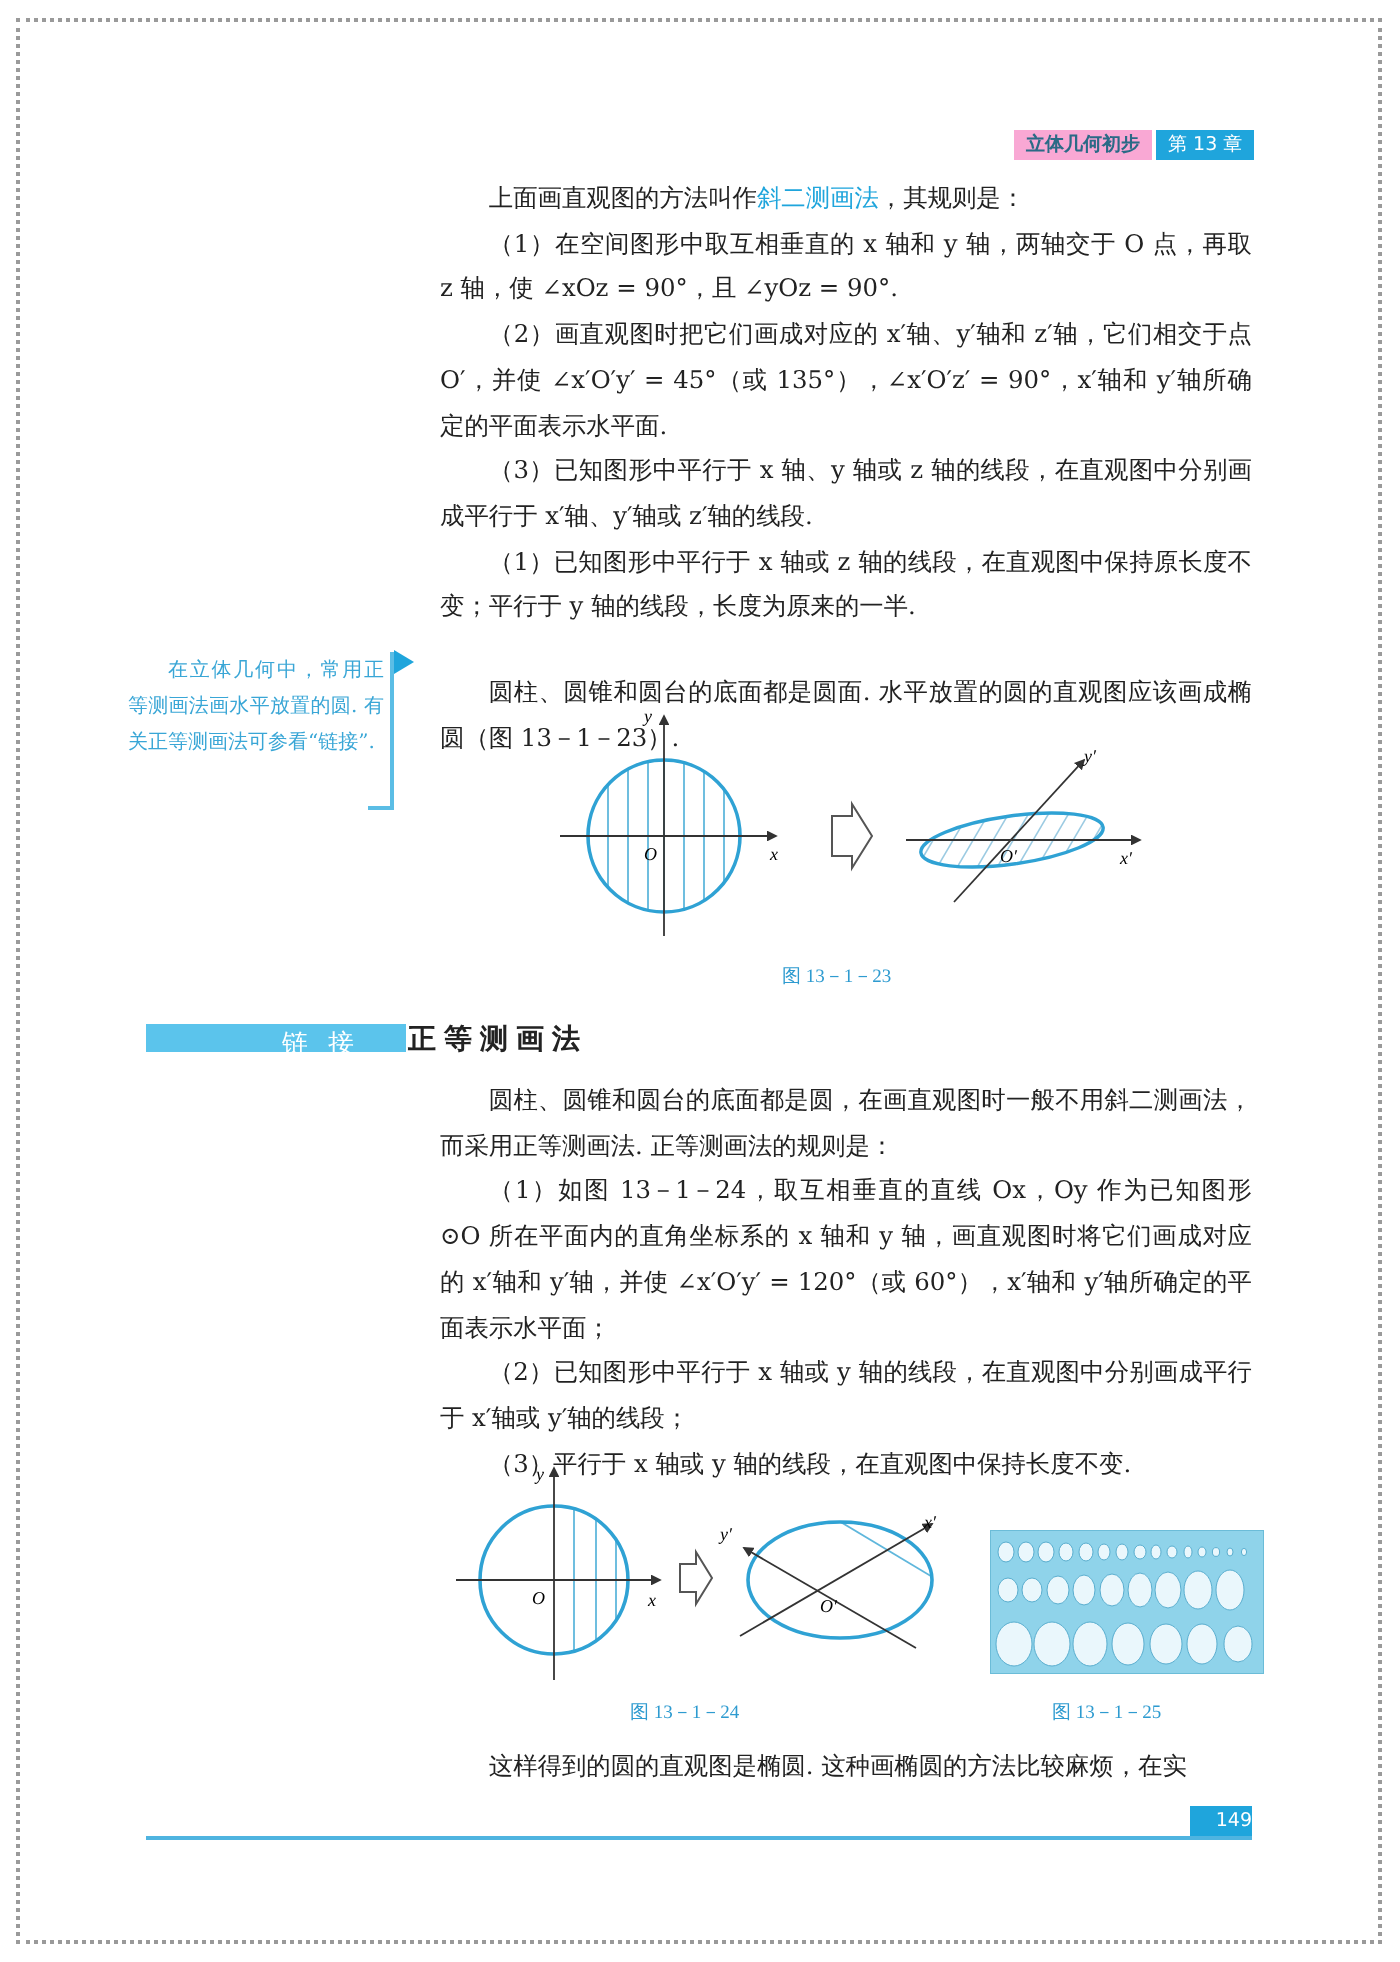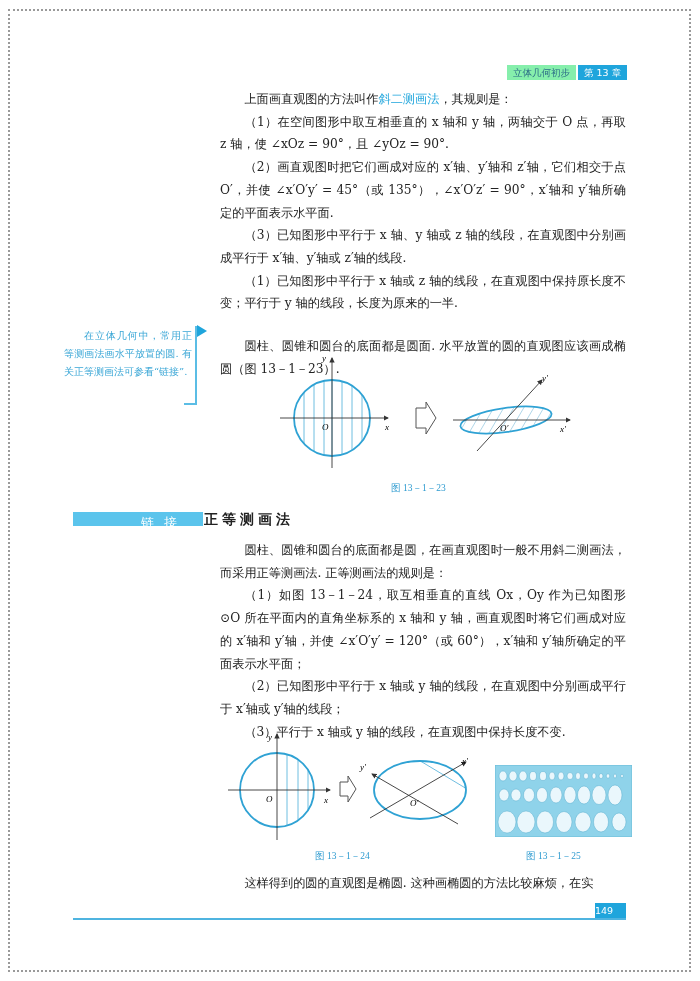--- a/index.html
+++ b/index.html
@@ -8,21 +8,21 @@
       font-family: "DejaVu Serif", "Liberation Serif", serif; color: #222;
     }
     .page-border {
       position: absolute; left: 8px; top: 9px; width: 683px; height: 963px;
       border: 2px dotted #9a9a9a; box-sizing: border-box;
     }
     .header-tag {
       position: absolute; top: 65px; left: 507px; height: 15px; display: flex;
       font-family: "DejaVu Sans", "Liberation Sans", sans-serif; font-size: 9.5px;
     }
-    .header-tag .chap-name { background: #86efac; color: #2a6a86; padding: 0 6px; line-height: 15px; }
+    .header-tag .chap-name { background: #f9a8d4; color: #2a6a86; padding: 0 6px; line-height: 15px; font-weight: bold; }
     .header-tag .chap-num { background: #1fa5dc; color: #fff; padding: 0 6px; line-height: 15px; margin-left: 2px; }
 
     .body-text {
       position: absolute; left: 220px; width: 406px; font-size: 12.2px; line-height: 22.7px;
       text-align: justify;
     }
     .body-text p { margin: 0; text-indent: 2em; }
     .accent { color: #1fa5dc; }
 
     .margin-note {
@@ -55,21 +55,21 @@
       position: absolute; left: 204px; width: 406px; top: 511px; text-align: left;
       font-family: Liberation Sans, sans-serif; font-weight: bold; font-size: 14px; letter-spacing: 4px;
     }
     .kai { font-family: "DejaVu Serif", serif; }
 
     .footer-line {
       position: absolute; left: 73px; top: 918px; width: 553px; height: 2px; background: #4fb4e0;
     }
     .page-num {
       position: absolute; left: 595px; top: 903px; width: 31px; height: 15px; background: #1fa5dc;
-      color: #fff; font-family: "DejaVu Sans", sans-serif; font-size: 9.5px; line-height: 15px; text-align: left;
+      color: #fff; font-family: "DejaVu Sans", sans-serif; font-size: 9.5px; line-height: 15px; text-align: right;
     }
     svg text { font-family: "Liberation Serif", serif; font-style: italic; }
   </style>
 </head>
 <body>
 
 <div class="page-border"></div>
 
 <div class="header-tag">
   <span class="chap-name">立体几何初步</span>

